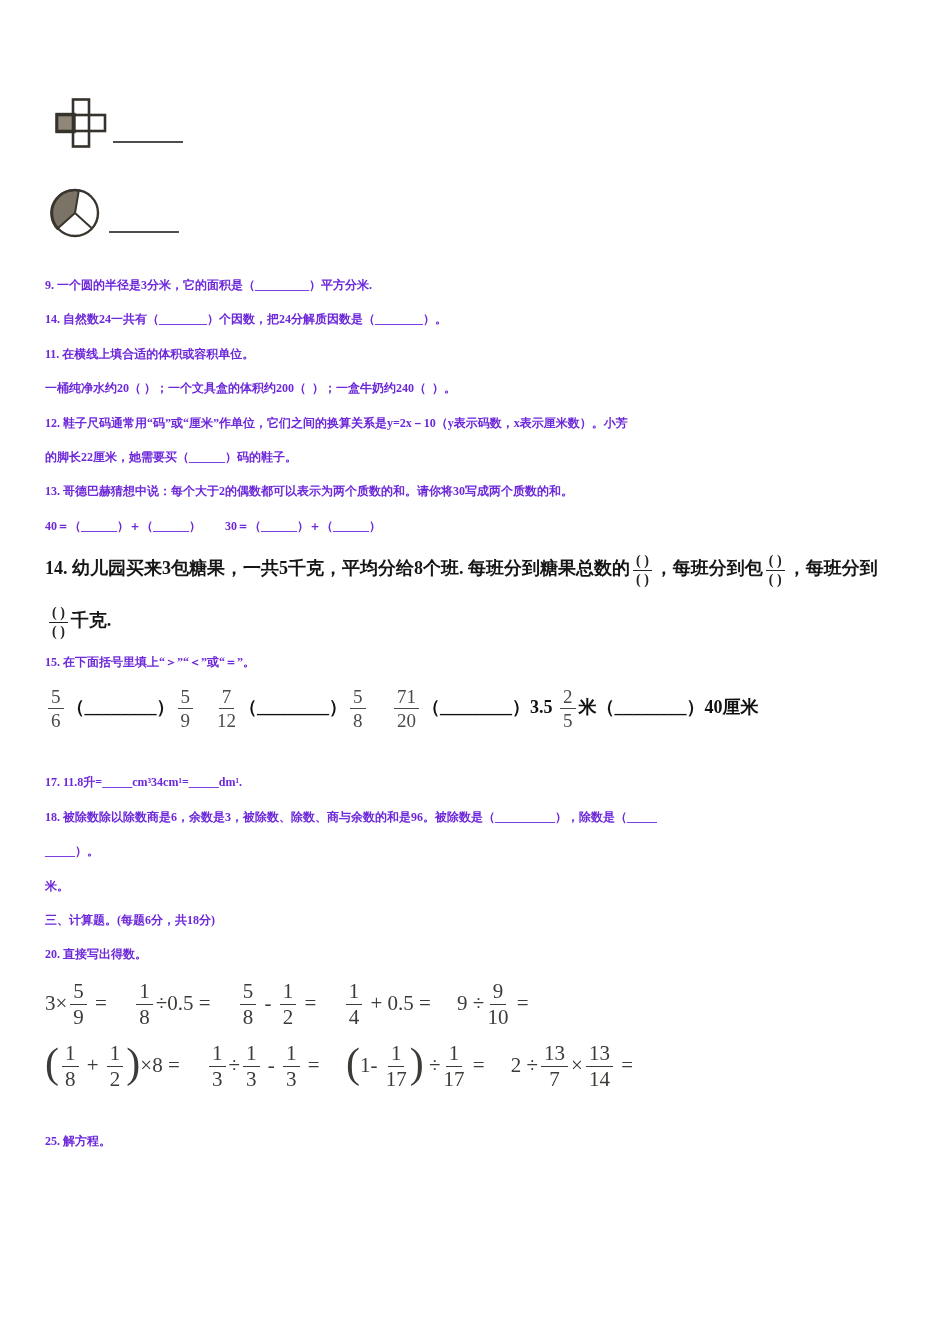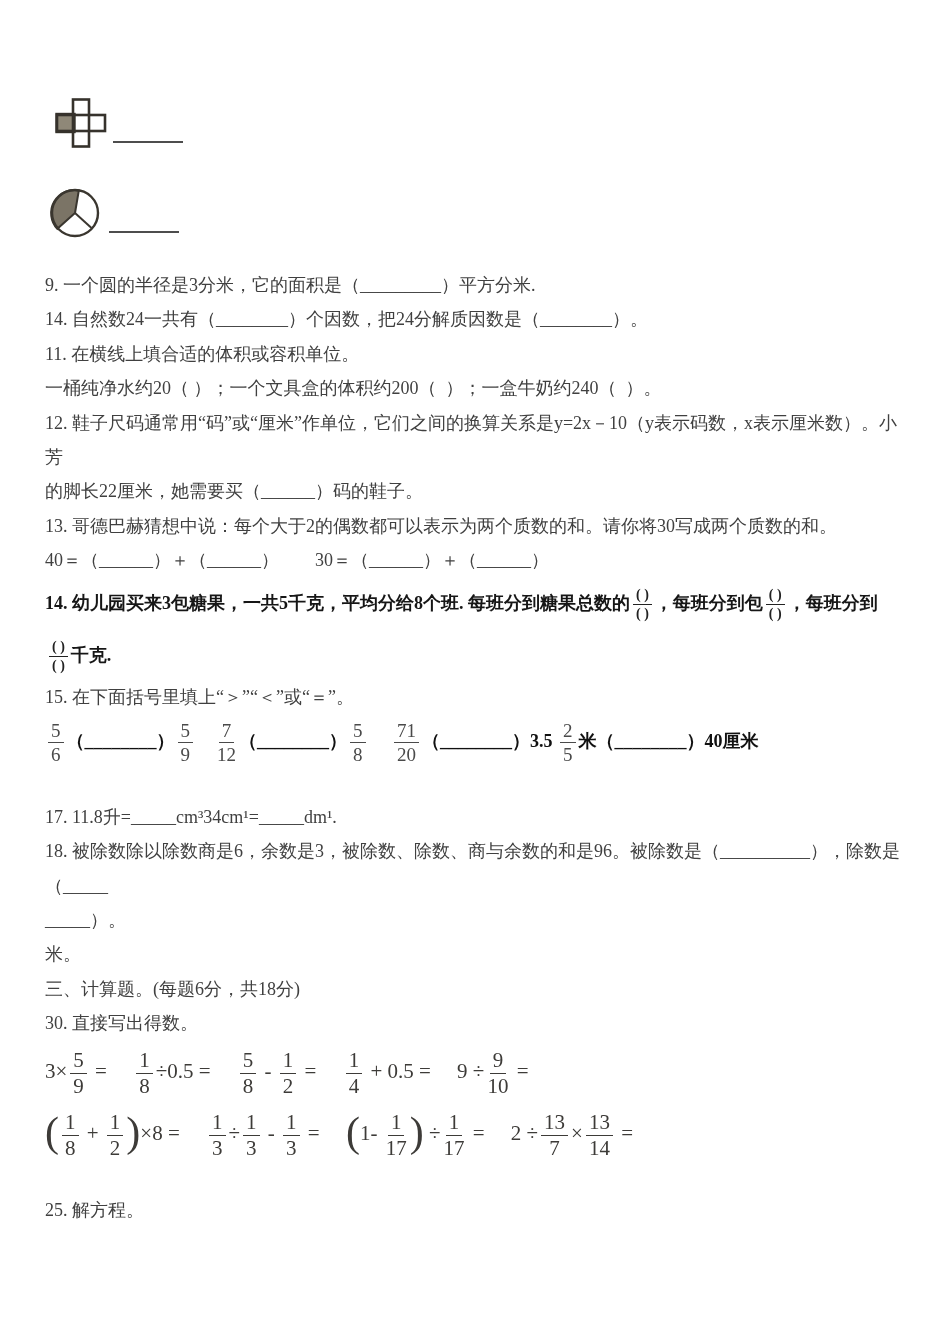--- a/index.html
+++ b/index.html
@@ -7,25 +7,25 @@
     position:relative;
     width:950px; height:1344px;
     background:#ffffff;
     box-sizing:border-box;
     padding:98px 38px 0 45px;
     font-family:"Liberation Serif","DejaVu Serif",serif;
     color:#151515;
     overflow:hidden;
   }
   .line {
-    font-size:18px;
+    font-size:12px;
     line-height:34.4px;
-    font-weight:400;
+    font-weight:700;
     white-space:pre-wrap;
-    color:#404040;
+    color:#6d28d9;
   }
   .figrow { display:flex; align-items:flex-end; }
   .figrow.first { margin:0 0 40px 10px; }
   .figrow.pie   { margin:0 0 30px 4px; }
   .blankline {
     display:inline-block;
     width:70px; height:0;
     border-bottom:2.2px solid #4d4d4d;
     margin-left:6px; margin-bottom:5px;
   }
@@ -98,20 +98,20 @@
 
   <div class="line">15. 在下面括号里填上“＞”“＜”或“＝”。</div>
   <div class="expr cmprow"><span class="frac"><span class="fn">5</span><span class="fd">6</span></span><span class="tok">（________）</span><span class="frac"><span class="fn">5</span><span class="fd">9</span></span><span class="tok">　</span><span class="frac"><span class="fn">7</span><span class="fd">12</span></span><span class="tok">（________）</span><span class="frac"><span class="fn">5</span><span class="fd">8</span></span><span class="tok"> 　</span><span class="frac"><span class="fn">71</span><span class="fd">20</span></span><span class="tok">（________）</span><span class="tok">3.5 </span><span class="frac"><span class="fn">2</span><span class="fd">5</span></span><span class="tok">米（________）</span><span class="tok">40厘米</span></div>
 
   <div class="line">17. 11.8升=_____cm³34cm¹=_____dm¹.</div>
   <div class="line">18. 被除数除以除数商是6，余数是3，被除数、除数、商与余数的和是96。被除数是（__________），除数是（_____</div>
   <div class="line">_____）。</div>
   <div class="line">米。</div>
 
   <div class="line">三、计算题。(每题6分，共18分)</div>
-  <div class="line">30. 直接写出得数。</div>
+  <div class="line">20. 直接写出得数。</div>
 
   <div class="expr mathrow row1"><span class="tok">3×</span><span class="frac"><span class="fn">5</span><span class="fd">9</span></span><span class="tok"> = 　</span><span class="frac"><span class="fn">1</span><span class="fd">8</span></span><span class="tok">÷0.5 = 　</span><span class="frac"><span class="fn">5</span><span class="fd">8</span></span><span class="tok"> - </span><span class="frac"><span class="fn">1</span><span class="fd">2</span></span><span class="tok"> = 　</span><span class="frac"><span class="fn">1</span><span class="fd">4</span></span><span class="tok"> + 0.5 = 　</span><span class="tok">9 ÷</span><span class="frac"><span class="fn">9</span><span class="fd">10</span></span><span class="tok"> =</span></div>
   <div class="expr mathrow row2"><span class="bp">(</span><span class="frac"><span class="fn">1</span><span class="fd">8</span></span><span class="tok"> + </span><span class="frac"><span class="fn">1</span><span class="fd">2</span></span><span class="bp">)</span><span class="tok">×8 = 　</span><span class="frac"><span class="fn">1</span><span class="fd">3</span></span><span class="tok">÷</span><span class="frac"><span class="fn">1</span><span class="fd">3</span></span><span class="tok"> - </span><span class="frac"><span class="fn">1</span><span class="fd">3</span></span><span class="tok"> = 　</span><span class="bp">(</span><span class="tok">1- </span><span class="frac"><span class="fn">1</span><span class="fd">17</span></span><span class="bp">)</span><span class="tok"> ÷</span><span class="frac"><span class="fn">1</span><span class="fd">17</span></span><span class="tok"> = 　</span><span class="tok">2 ÷</span><span class="frac"><span class="fn">13</span><span class="fd">7</span></span><span class="tok">×</span><span class="frac"><span class="fn">13</span><span class="fd">14</span></span><span class="tok"> =</span></div>
 
   <div class="line q21">25. 解方程。</div>
 
 </div>
 
 </body></html>

